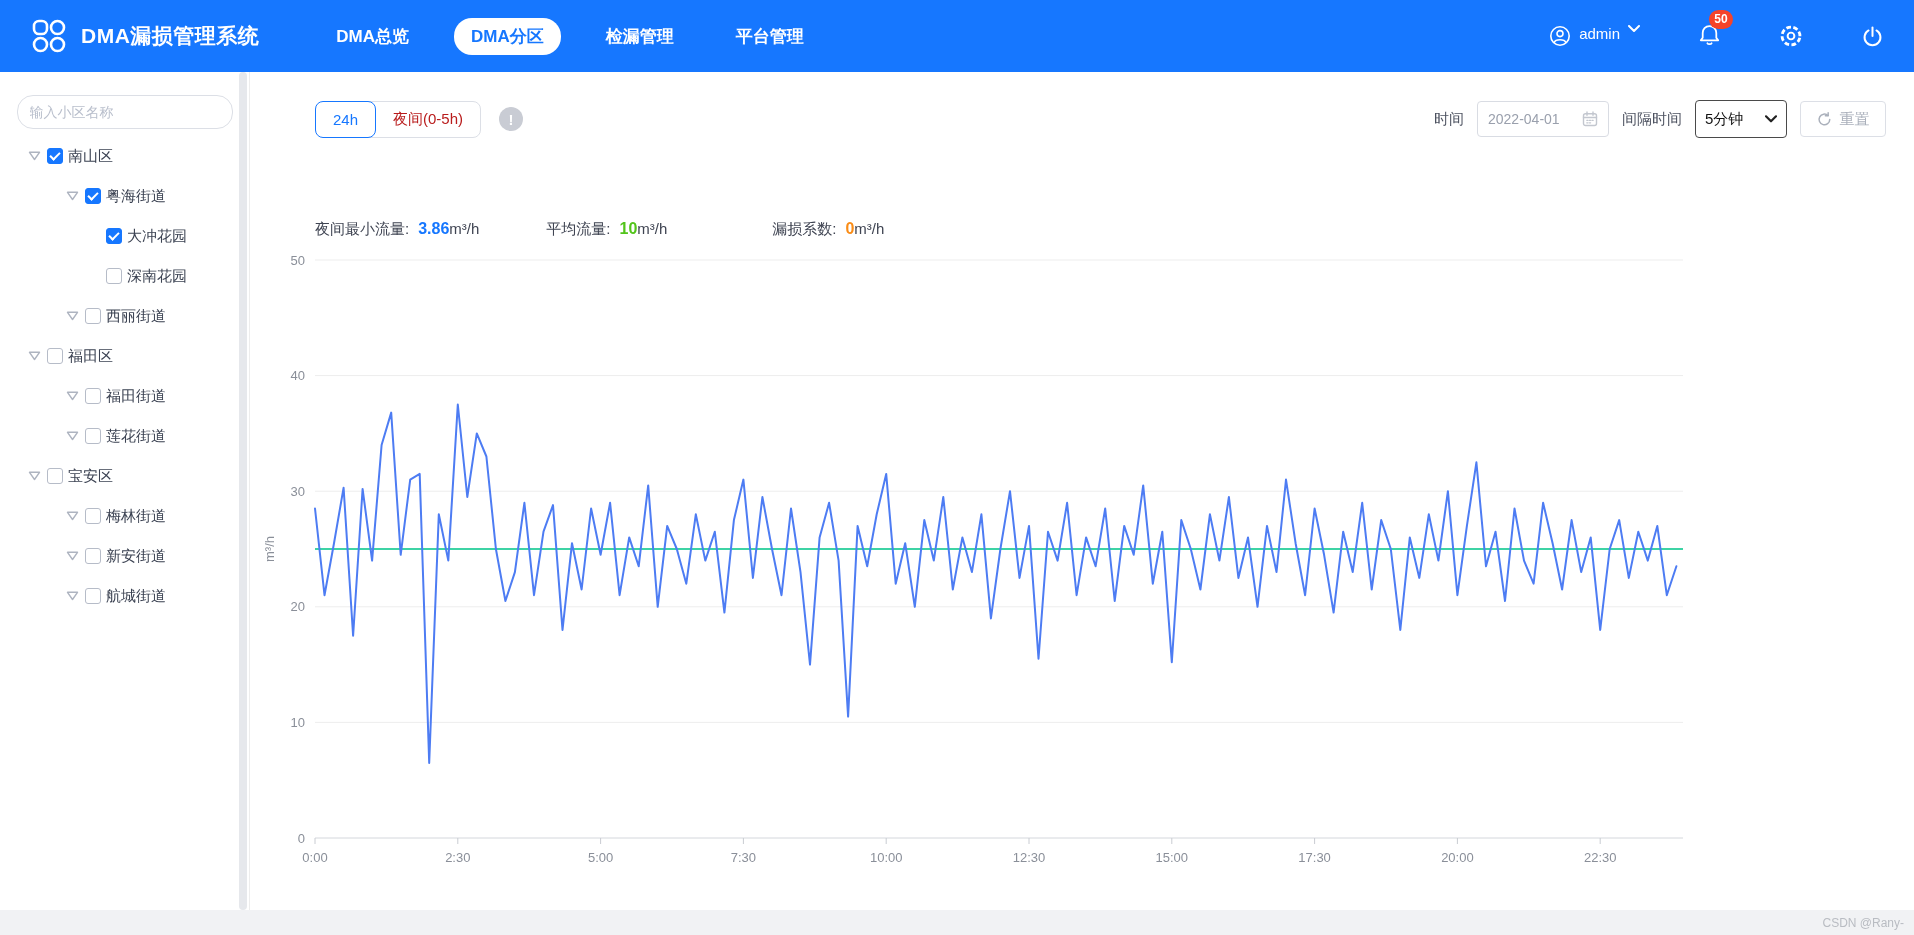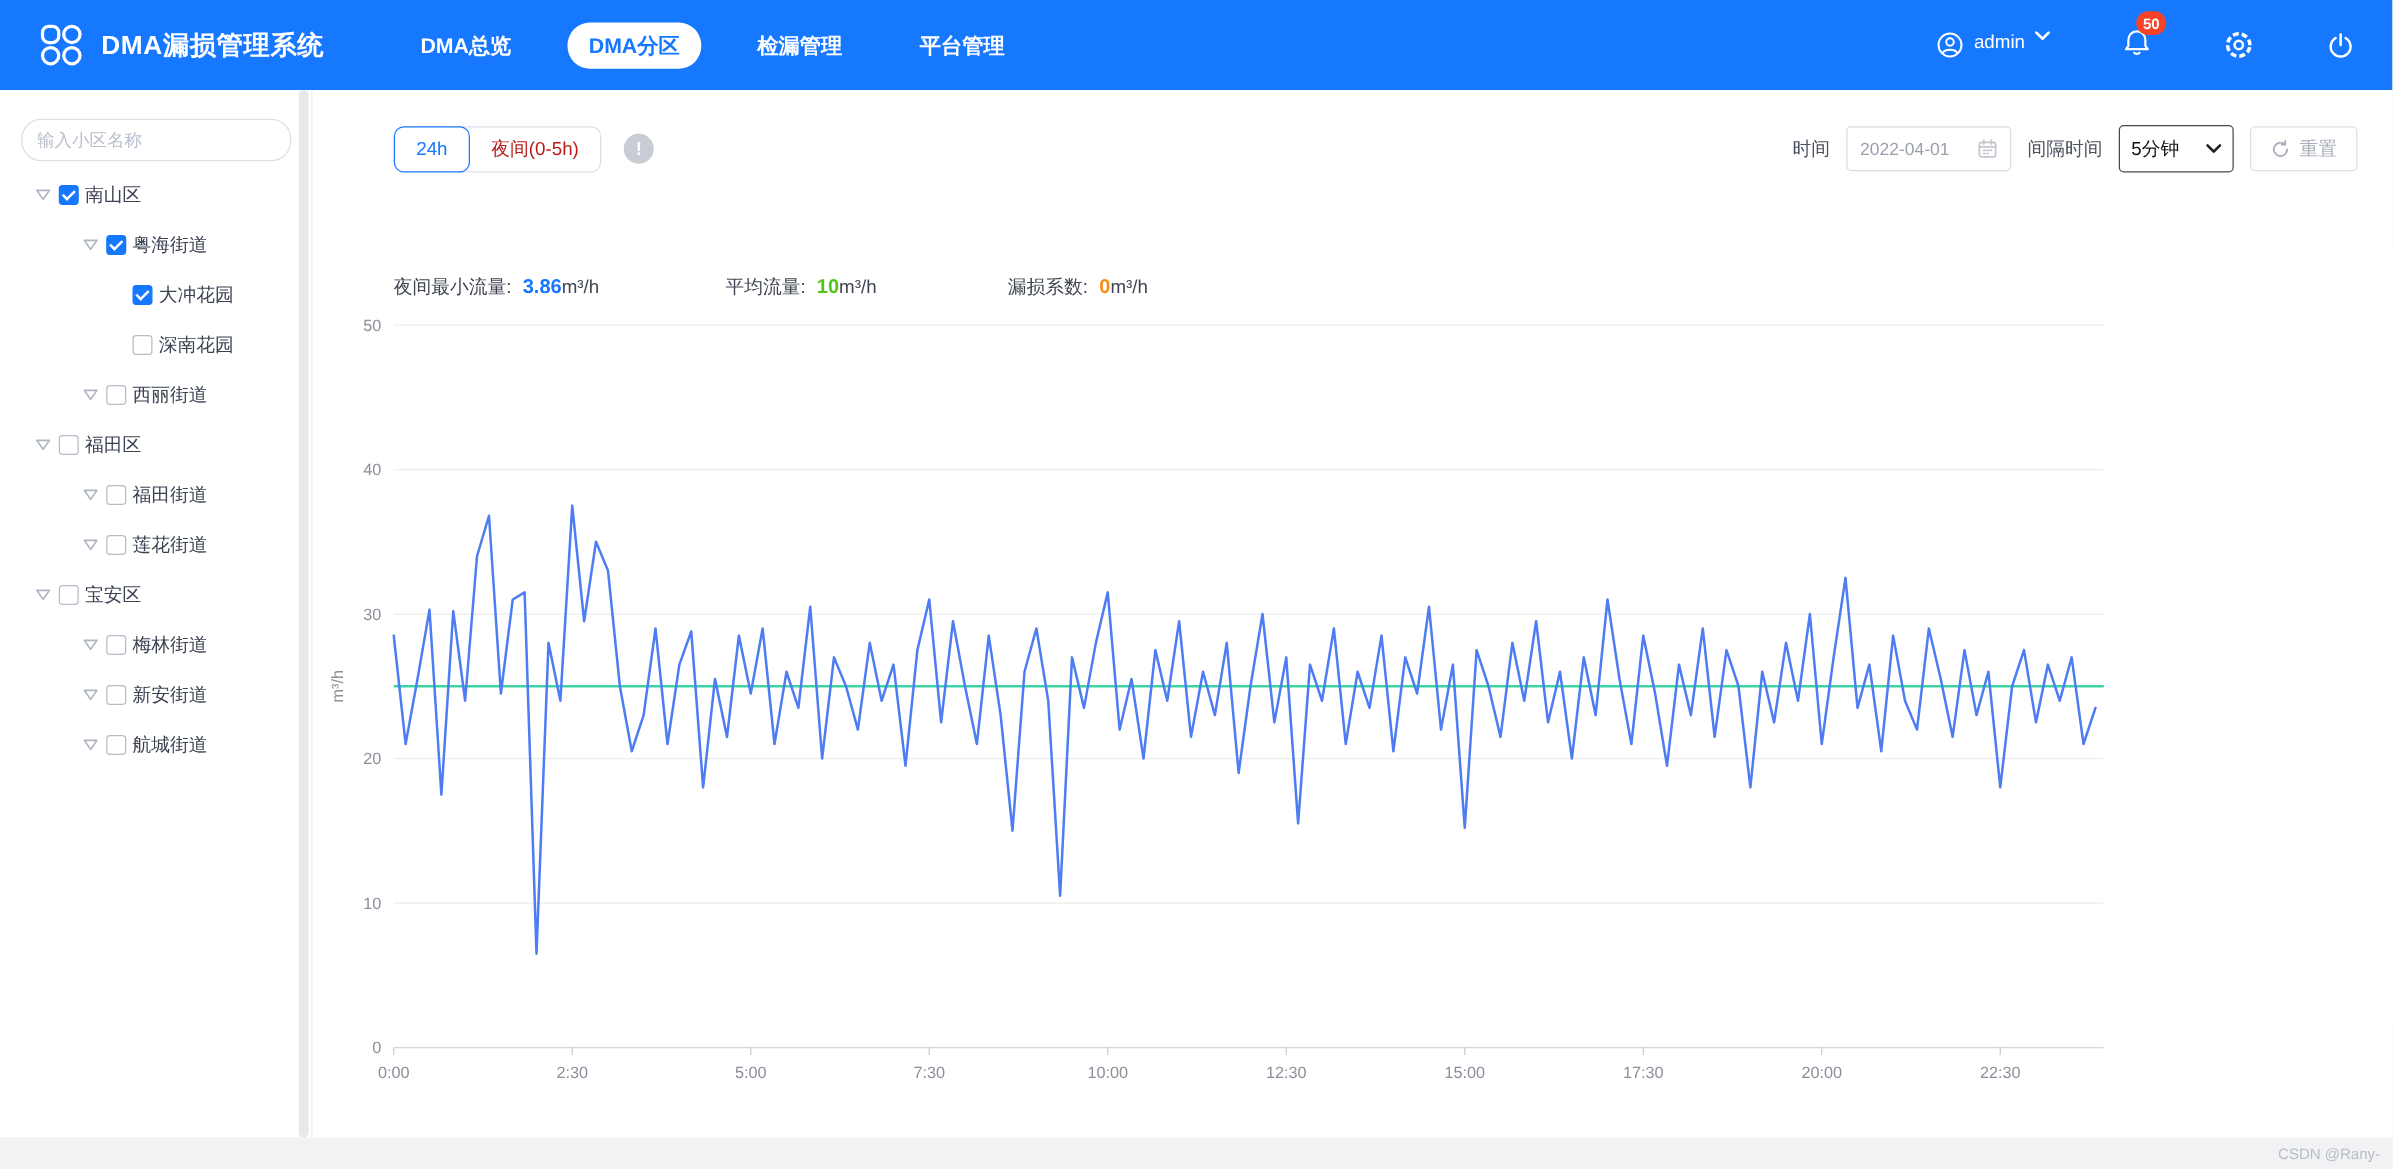--- a/index.html
+++ b/index.html
@@ -51,21 +51,21 @@
 .seg-btn.night{margin-left:-10px;padding-left:26px;border-radius:0 8px 8px 0}
 .info-dot{width:24px;height:24px;border-radius:50%;background:#c9ccd4;color:#fff;font-weight:bold;font-size:15px;display:flex;align-items:center;justify-content:center;margin-left:18px}
 .right-controls{margin-left:auto;display:flex;align-items:center;gap:13px}
 .ctl-label{font-size:15px;color:#4d5260;white-space:nowrap}
 .date-box{width:132px;height:36px;border:1px solid #d9dce3;border-radius:4px;display:flex;align-items:center;padding:0 10px;gap:6px;background:#fff;cursor:pointer}
 .date-text{flex:1;font-size:14px;color:#9aa0ad;border:none;outline:none;background:transparent;min-width:0;cursor:pointer}
 .select-box{width:92px;height:38px;border:1px solid #4a4a4a;border-radius:4px;display:flex;align-items:center;justify-content:space-between;padding:0 9px;font-size:15px;color:#111;background:#fff;cursor:pointer}
 .reset-btn{height:36px;min-width:86px;border:1px solid #dcdfe6;border-radius:4px;background:#fff;display:flex;align-items:center;justify-content:center;gap:8px;font-size:15px;color:#aab0bb;cursor:pointer}
 .stats-row{display:flex;align-items:center;margin:80px 0 0 65px;height:22px}
 .stat-item{display:flex;align-items:baseline}
-.stat-item.s0{margin-right:101px}
+.stat-item.s0{margin-right:67px}
 .stat-item.s1{margin-right:105px}
 .stat-label{font-size:15px;color:#3f4452;margin-right:9px}
 .stat-value{font-size:16px;font-weight:bold}
 .stat-unit{font-size:15px;color:#3f4452}
 .chart-wrap{margin-top:-2px;position:relative}
 .chart-svg{display:block}
 .legend{display:flex;align-items:center;justify-content:center;gap:38px;margin-top:4px;padding-left:40px}
 .legend-item{display:flex;align-items:center;gap:9px;cursor:pointer}
 .legend-dash{width:22px;height:3px;border-radius:2px}
 .legend-text{font-size:13px;color:#5a5e66}

